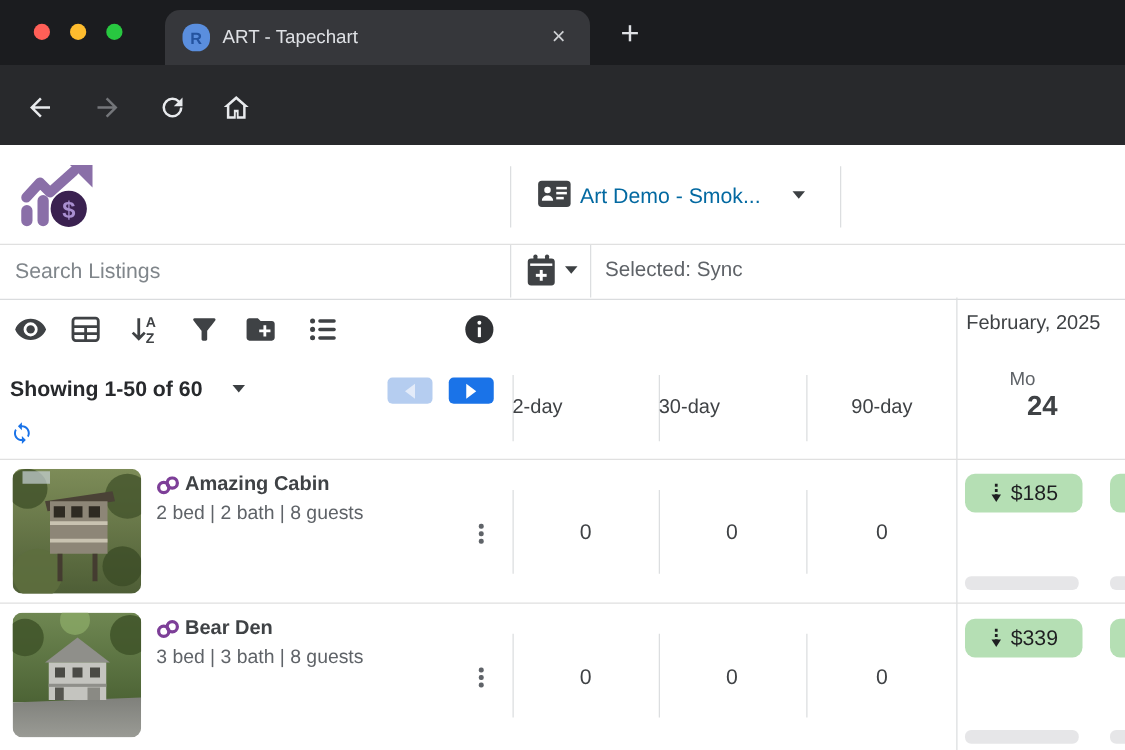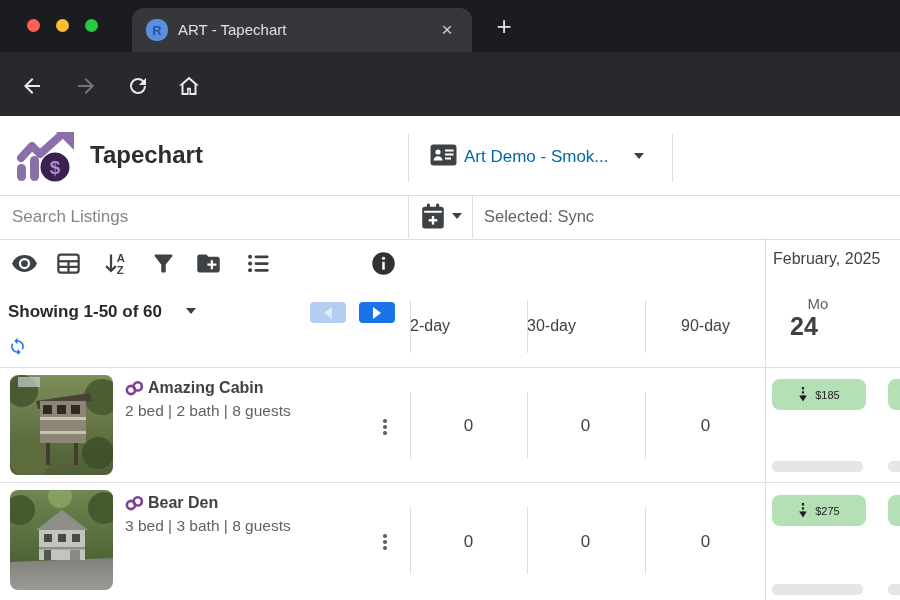--- a/index.html
+++ b/index.html
@@ -49,34 +49,34 @@
   .pagenext{left:359px;background:#1a73e8;}
   .tri-l{width:0;height:0;border-top:6px solid transparent;border-bottom:6px solid transparent;border-right:8px solid #e3ebf9;}
   .tri-r{width:0;height:0;border-top:6px solid transparent;border-bottom:6px solid transparent;border-left:8px solid #fff;}
   .synctext{left:32px;top:338px;font-size:17px;color:#1a73e8;}
   .colhdr{top:317px;font-size:16px;color:#3f4245;text-align:center;}
   .colsep{top:300px;height:53px;}
 
   
   .month{left:773px;top:250px;font-size:16px;color:#3f4245;white-space:nowrap;}
   .dayname{left:790px;top:295px;width:56px;text-align:center;font-size:15px;color:#5f6368;}
-  .daynum{left:790px;top:312px;width:56px;text-align:left;font-size:25px;font-weight:bold;color:#3f4245;}
+  .daynum{left:790px;top:312px;width:56px;text-align:right;font-size:22px;font-weight:bold;color:#3f4245;}
 
   
   .hline{left:0;width:900px;height:1px;background:#e0e0e0;}
   .thumb{left:10px;width:103px;height:100px;border-radius:8px;overflow:hidden;}
   .ltitle{left:148px;font-size:16px;font-weight:600;color:#3f4245;}
   .ldetails{left:125px;font-size:15.5px;color:#5f6368;}
   .kebab{left:379px;width:12px;display:flex;flex-direction:column;align-items:center;gap:2.5px;}
   .kebab i{width:3.5px;height:3.5px;border-radius:50%;background:#5f6368;}
   .cell{width:117px;text-align:center;font-size:17px;color:#3f4245;}
   .rowsep{height:67px;}
   .badge{left:772px;width:94px;height:31px;border-radius:8px;background:#b5dfb4;
          display:flex;align-items:center;justify-content:center;gap:7px;}
-  .badge span{font-size:11px;font-weight:500;color:#1e1f21;}
+  .badge span{font-size:17px;font-weight:500;color:#1e1f21;}
   .badge-sliver{left:888px;width:12px;height:31px;border-radius:8px 0 0 8px;background:#b5dfb4;}
   .gbar{left:772px;width:91px;height:11px;border-radius:5px;background:#e6e6e8;}
   .gbar-sliver{left:888px;width:12px;height:11px;border-radius:5px 0 0 5px;background:#e6e6e8;}
 </style>
 </head>
 <body>
 
 <div class="page">
 
   <div class="abs tabbar">
@@ -120,21 +120,20 @@
   <div class="abs apparea">
 
     <svg class="abs" style="left:14px;top:14px" width="66" height="56" viewBox="0 0 66 56">
       <polyline points="7,28 18,16 26,24 45,7" fill="none" stroke="#8a6fa8" stroke-width="8" stroke-linecap="round" stroke-linejoin="round"></polyline>
       <polygon points="42,2 60,2 60,20" fill="#8a6fa8"></polygon>
       <rect x="3" y="34" width="9" height="17" rx="4.5" fill="#8a6fa8"></rect>
       <rect x="16" y="26" width="9" height="25" rx="4.5" fill="#8a6fa8"></rect>
       <circle cx="41" cy="37" r="14.5" fill="#3a2150"></circle>
       <text x="41" y="44" text-anchor="middle" font-size="19" font-weight="bold" fill="#a98fd0" font-family="'Liberation Sans',sans-serif">$</text>
     </svg>
-    <div class="abs apptitle" style="top:25px">Tapechart</div>
 
     <div class="abs vdiv" style="left:408px;top:17px;height:49px"></div>
 
     <div class="abs" style="left:430px;top:28px">
       <svg width="27" height="22" viewBox="0 0 27 22">
         <rect x="0.5" y="0.5" width="26" height="21" rx="3" fill="#3f4245"></rect>
         <circle cx="8" cy="8" r="2.6" fill="#fff"></circle>
         <path d="M3.5 16.5c0-2.6 2-4.2 4.5-4.2s4.5 1.6 4.5 4.2z" fill="#fff"></path>
         <rect x="15" y="5.5" width="8.5" height="2" fill="#fff"></rect>
         <rect x="15" y="9.5" width="8.5" height="2" fill="#fff"></rect>
@@ -320,20 +319,20 @@
     <div class="abs cell" style="left:410px;top:416px">0</div>
     <div class="abs vdiv rowsep" style="left:527px;top:391px"></div>
     <div class="abs cell" style="left:527px;top:416px">0</div>
     <div class="abs vdiv rowsep" style="left:645px;top:391px"></div>
     <div class="abs cell" style="left:646px;top:416px;width:119px">0</div>
     <div class="abs badge" style="top:379px">
       <svg width="10" height="17" viewBox="0 0 10 17">
         <line x1="5" y1="1" x2="5" y2="10" stroke="#1e1f21" stroke-width="2.2" stroke-dasharray="2.4 1.8"></line>
         <polygon points="1.2,9.5 8.8,9.5 5,15.5" fill="#1e1f21"></polygon>
       </svg>
-      <span>$275</span>
+      <span>$339</span>
     </div>
     <div class="abs badge-sliver" style="top:379px"></div>
     <div class="abs gbar" style="top:468px"></div>
     <div class="abs gbar-sliver" style="top:468px"></div>
 
   </div>
 </div>
 
 </body></html>

